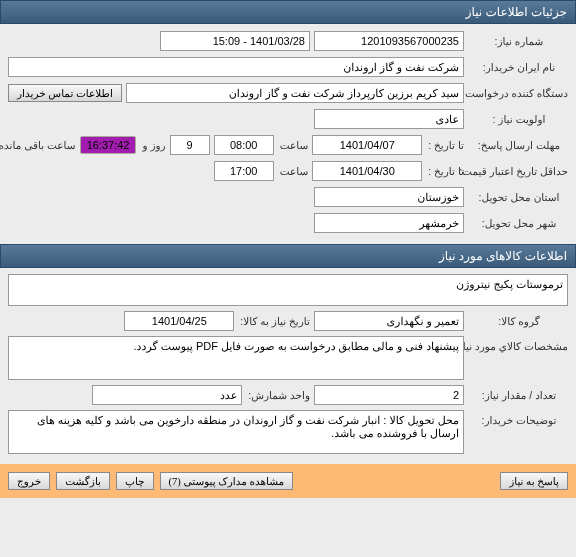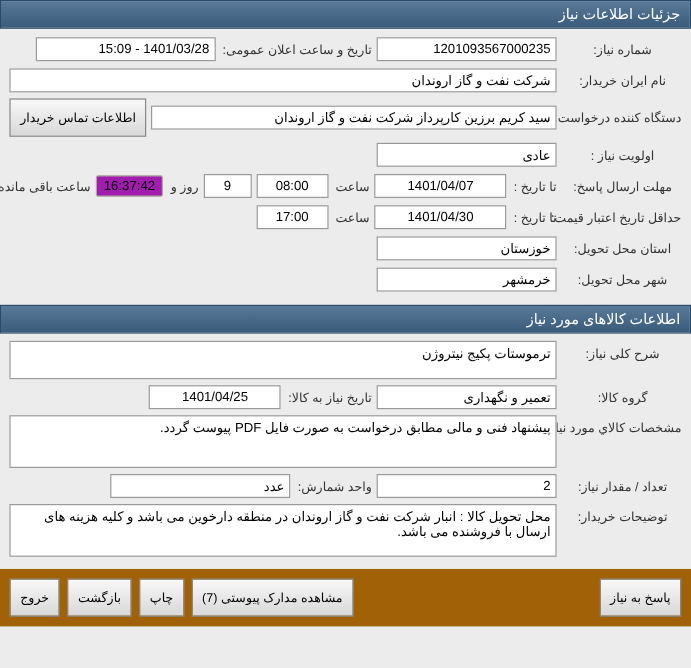--- a/index.html
+++ b/index.html
@@ -70,23 +70,23 @@
 .inp-med { width: 150px; }
 .inp-date { width: 110px; text-align: center; }
 .inp-time { width: 60px; text-align: center; }
 .inp-days { width: 40px; text-align: center; }
 .btn {
   background: linear-gradient(#f8f8f8, #d8d8d8);
   border: 1px solid #888;
   border-radius: 0;
   padding: 2px 8px;
   font-size: 10.5px;
-  font-family: Liberation Sans, sans-serif;
+  font-family: Liberation Serif, serif;
   cursor: pointer;
-  height: 32px;
+  height: 18px;
 }
 .countdown {
   background: #a21caf;
   border: 1px solid #aa9;
   padding: 2px 6px;
   border-radius: 2px;
   font-size: 11px;
 }
 .textarea {
   border: 1px solid #999;
@@ -99,38 +99,37 @@
   display: block;
 }
 .section2 { margin-top: 0; }
 .row-align-top { align-items: flex-start; }
 .row-align-top .lbl-col { padding-top: 4px; }
 .btn-row {
   display: flex;
   gap: 6px;
   padding: 8px;
   justify-content: flex-start;
-  background: #a16207;
+  background: #fdba74;
   flex-direction: row-reverse;
 }
 .btn-row .spacer { flex: 1; }
 </style>
 </head>
 <body>
 
 <div class="watermark">سامانه تدارکات الکترونیکی دولت   ستاد ایران   ستاد ایران</div>
 
 <div class="panel">
   <div class="header-bar">جزئیات اطلاعات نیاز</div>
   <div class="form-body">
 
     <div class="row">
       <span class="lbl lbl-col">شماره نیاز:</span>
       <input class="inp inp-med" value="1201093567000235" style="">
-      <span class="lbl">تاریخ و ساعت اعلان عمومی:</span>
       <input class="inp inp-med" value="1401/03/28 - 15:09" style="">
     </div>
 
     <div class="row">
       <span class="lbl lbl-col">نام ایران خریدار:</span>
       <input class="inp inp-wide" value="شرکت نفت و گاز اروندان" style="">
     </div>
 
     <div class="row">
       <span class="lbl lbl-col">دستگاه کننده درخواست:</span>
@@ -174,21 +173,20 @@
     </div>
 
   </div>
 </div>
 
 <div class="panel section2">
   <div class="header-bar">اطلاعات کالاهای مورد نیاز</div>
   <div class="form-body">
 
     <div class="row row-align-top">
-      <span class="lbl lbl-col">شرح کلی نیاز:</span>
       <textarea class="textarea" rows="2" style="">ترموستات پکیج نیتروژن</textarea>
     </div>
 
     <div class="row">
       <span class="lbl lbl-col">گروه کالا:</span>
       <input class="inp inp-med" value="تعمیر و نگهداری" style="">
       <span class="lbl">تاریخ نیاز به کالا:</span>
       <input class="inp inp-date" value="1401/04/25" style="">
     </div>
 

